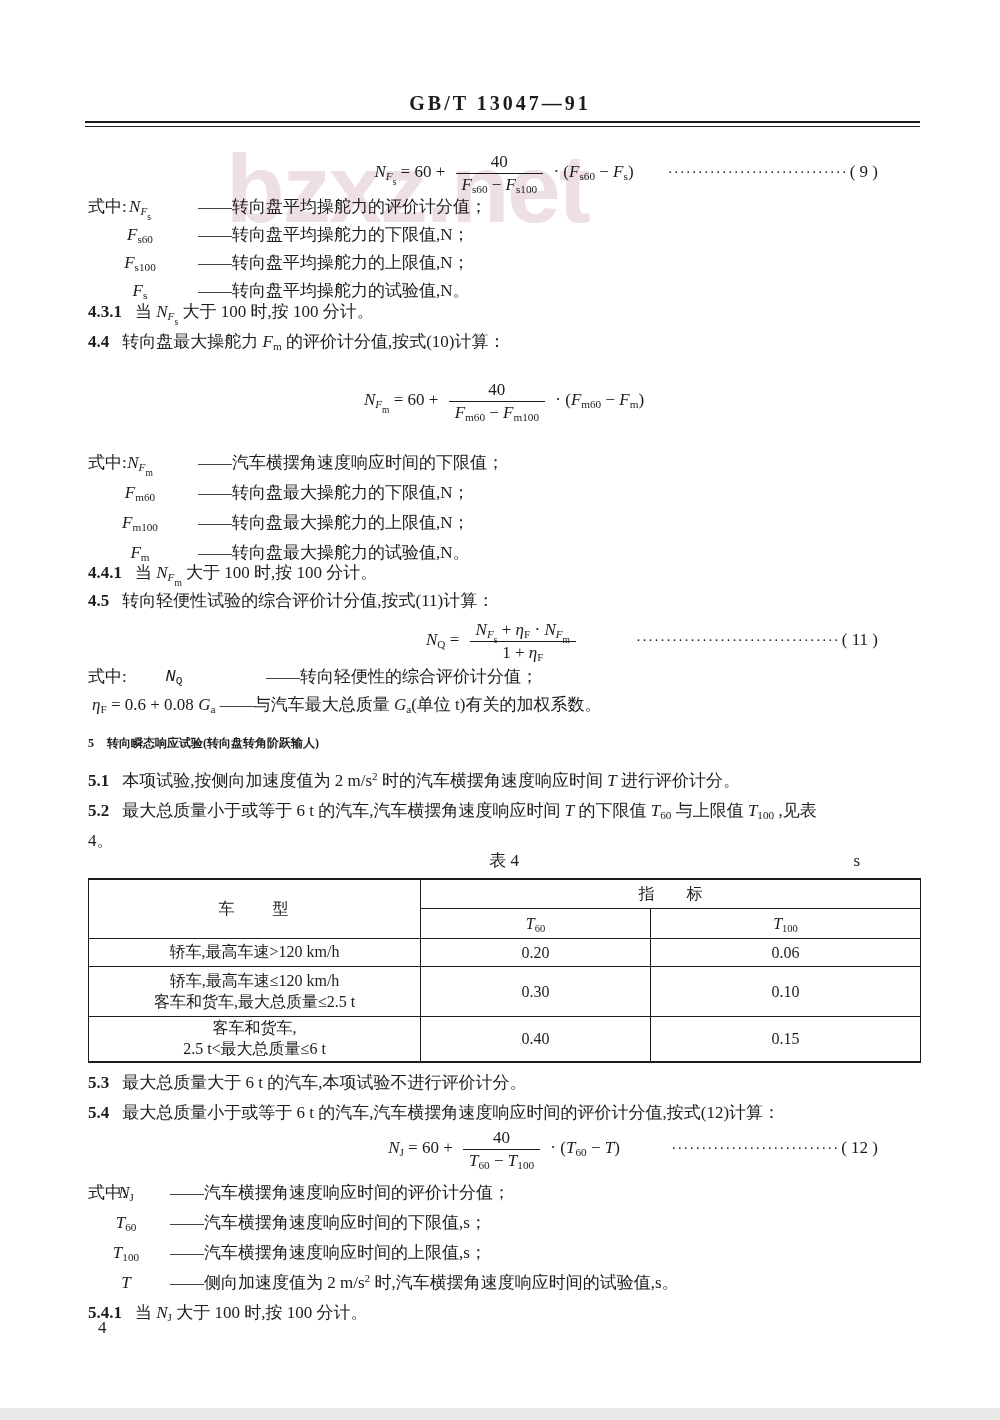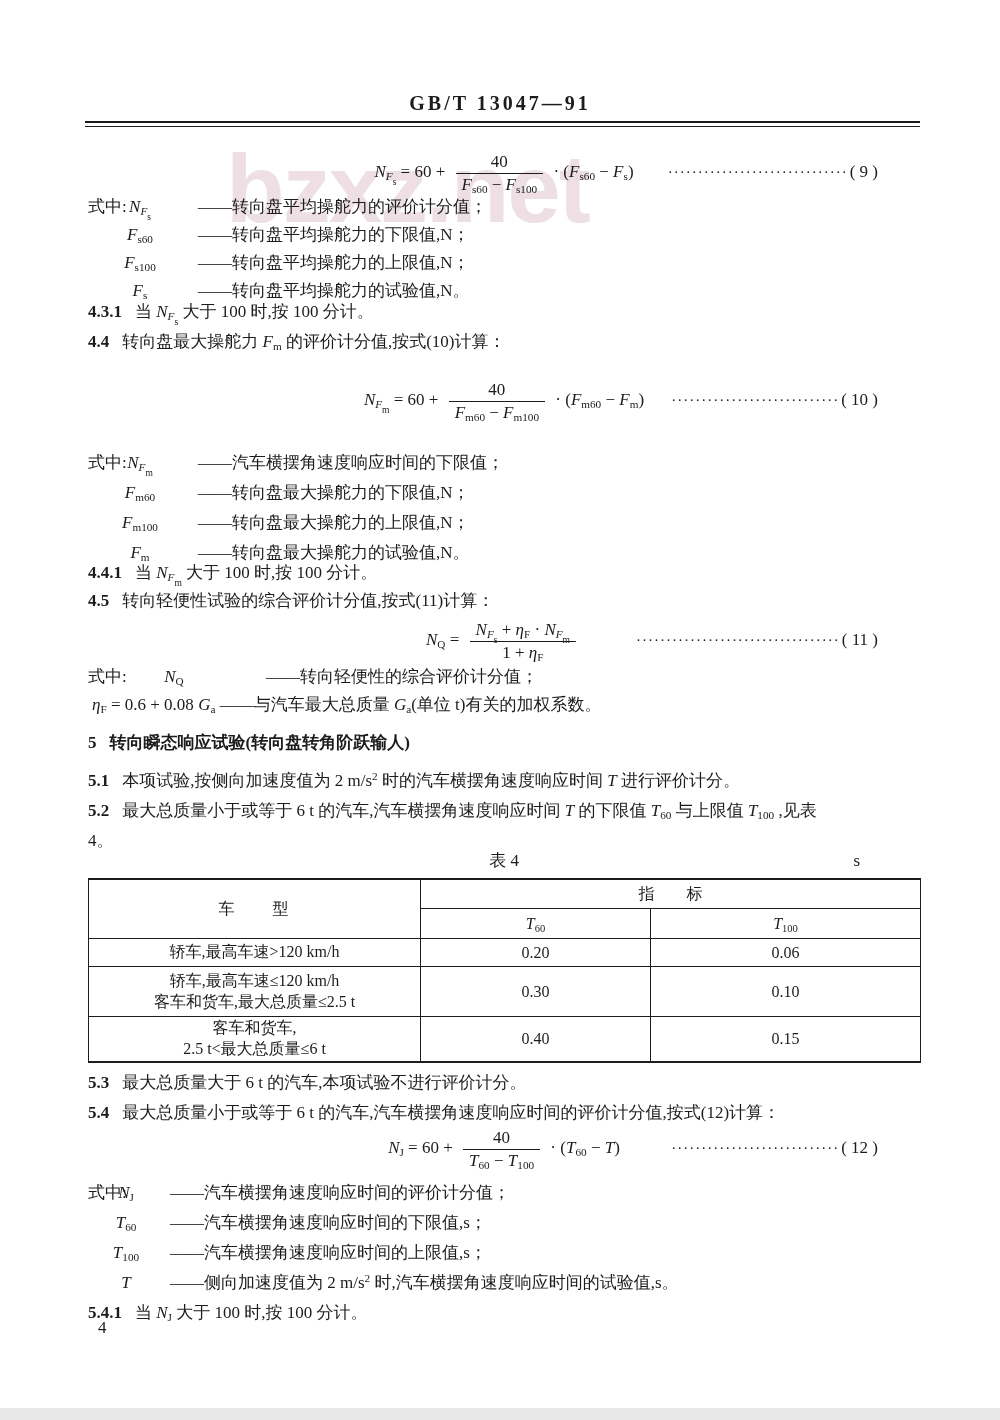--- a/index.html
+++ b/index.html
@@ -33,29 +33,29 @@
   sub sub { font-size:85%; vertical-align:-0.5em; }
   sup { font-size:66%; line-height:0; vertical-align:0.5em; }
   
   .defs { left:88px; width:832px; z-index:2; }
   .def-line { position:relative; }
   .defs-28 .def-line { line-height:28px; min-height:28px; }
   .defs-30 .def-line { line-height:30px; min-height:30px; }
   .pad104 .def-line { padding-left:110px; }
   .pad104 .def-term { width:104px; }
   .pad172 .def-line { padding-left:178px; }
-  .pad172 .def-term { width:172px; }
+  .pad172 .def-term { width:172px;font-family:Liberation Mono, monospace; }
   .pad76 .def-line { padding-left:82px; }
   .pad76 .def-term { width:76px; }
   .def-term { position:absolute; left:0; top:0; text-align:center; }
   .def-prefix { position:absolute; left:0; top:0; text-align:left; }
   
   .para { left:88px; width:832px; line-height:30px; z-index:2; }
   .para .num { font-weight:bold; margin-right:13px; }
-  .heading { font-weight:bold; font-size:17px; }
+  .heading { font-weight:bold; font-size:12px; }
   .eta-line { left:92px; width:828px; line-height:30px; z-index:2; }
   
   .t4caption { top:846px; left:88px; width:832px; text-align:center; line-height:30px; z-index:2; }
   .t4unit { position:absolute; right:60px; top:0; }
   table.t4 { top:878px; left:88px; width:832px; border-collapse:collapse; z-index:2;
     font-size:16px; table-layout:fixed; }
   table.t4 { border:1px solid #1c1c1c; border-top:2.5px solid #1c1c1c; border-bottom:2px solid #1c1c1c; }
   .t4 td { border:1px solid #1c1c1c; text-align:center; vertical-align:middle; padding:1px 4px; }
   .t4 tr.hr1 td { height:26px; }
   .t4 tr.hr2 td { height:27px; }
@@ -102,21 +102,20 @@
 
 <div class="abs para" style="top:297px;">
   <span class="num">4.3.1</span><span>当 <i>N</i><sub><i>F</i><sub>s</sub></sub> 大于 100 时,按 100 分计。</span>
 </div>
 <div class="abs para" style="top:327px;">
   <span class="num">4.4</span><span>转向盘最大操舵力 <i>F</i><sub>m</sub> 的评价计分值,按式(10)计算：</span>
 </div>
 
 <div class="abs formula" style="top:374px;height:52px;line-height:52px;">
   <span class="fwrap"><i>N</i><sub><i>F</i><sub>m</sub></sub> = 60 + <span class="frac"><span class="fn">40</span><span class="fd"><i>F</i><sub>m60</sub> − <i>F</i><sub>m100</sub></span></span> · (<i>F</i><sub>m60</sub> − <i>F</i><sub>m</sub>)</span>
-  <span class="fdots"><span>····························</span><span class="flabel">( 10 )</span></span>
 </div>
 
 <div class="abs defs defs-30 pad104" style="top:448px;">
   <div class="def-line">
     <span class="def-prefix">式中:</span>
     <span class="def-term"><i>N</i><sub><i>F</i><sub>m</sub></sub></span>
     <span class="def-desc">——汽车横摆角速度响应时间的下限值；</span>
   </div>
   <div class="def-line">
     <span class="def-term"><i>F</i><sub>m60</sub></span>

